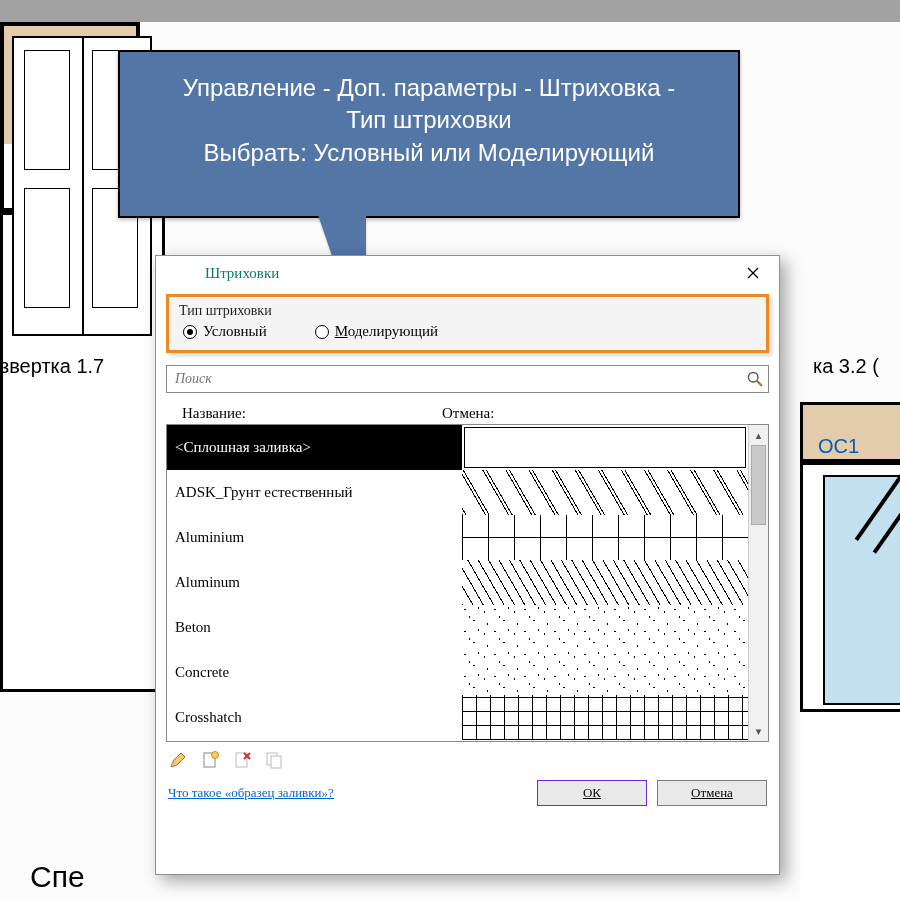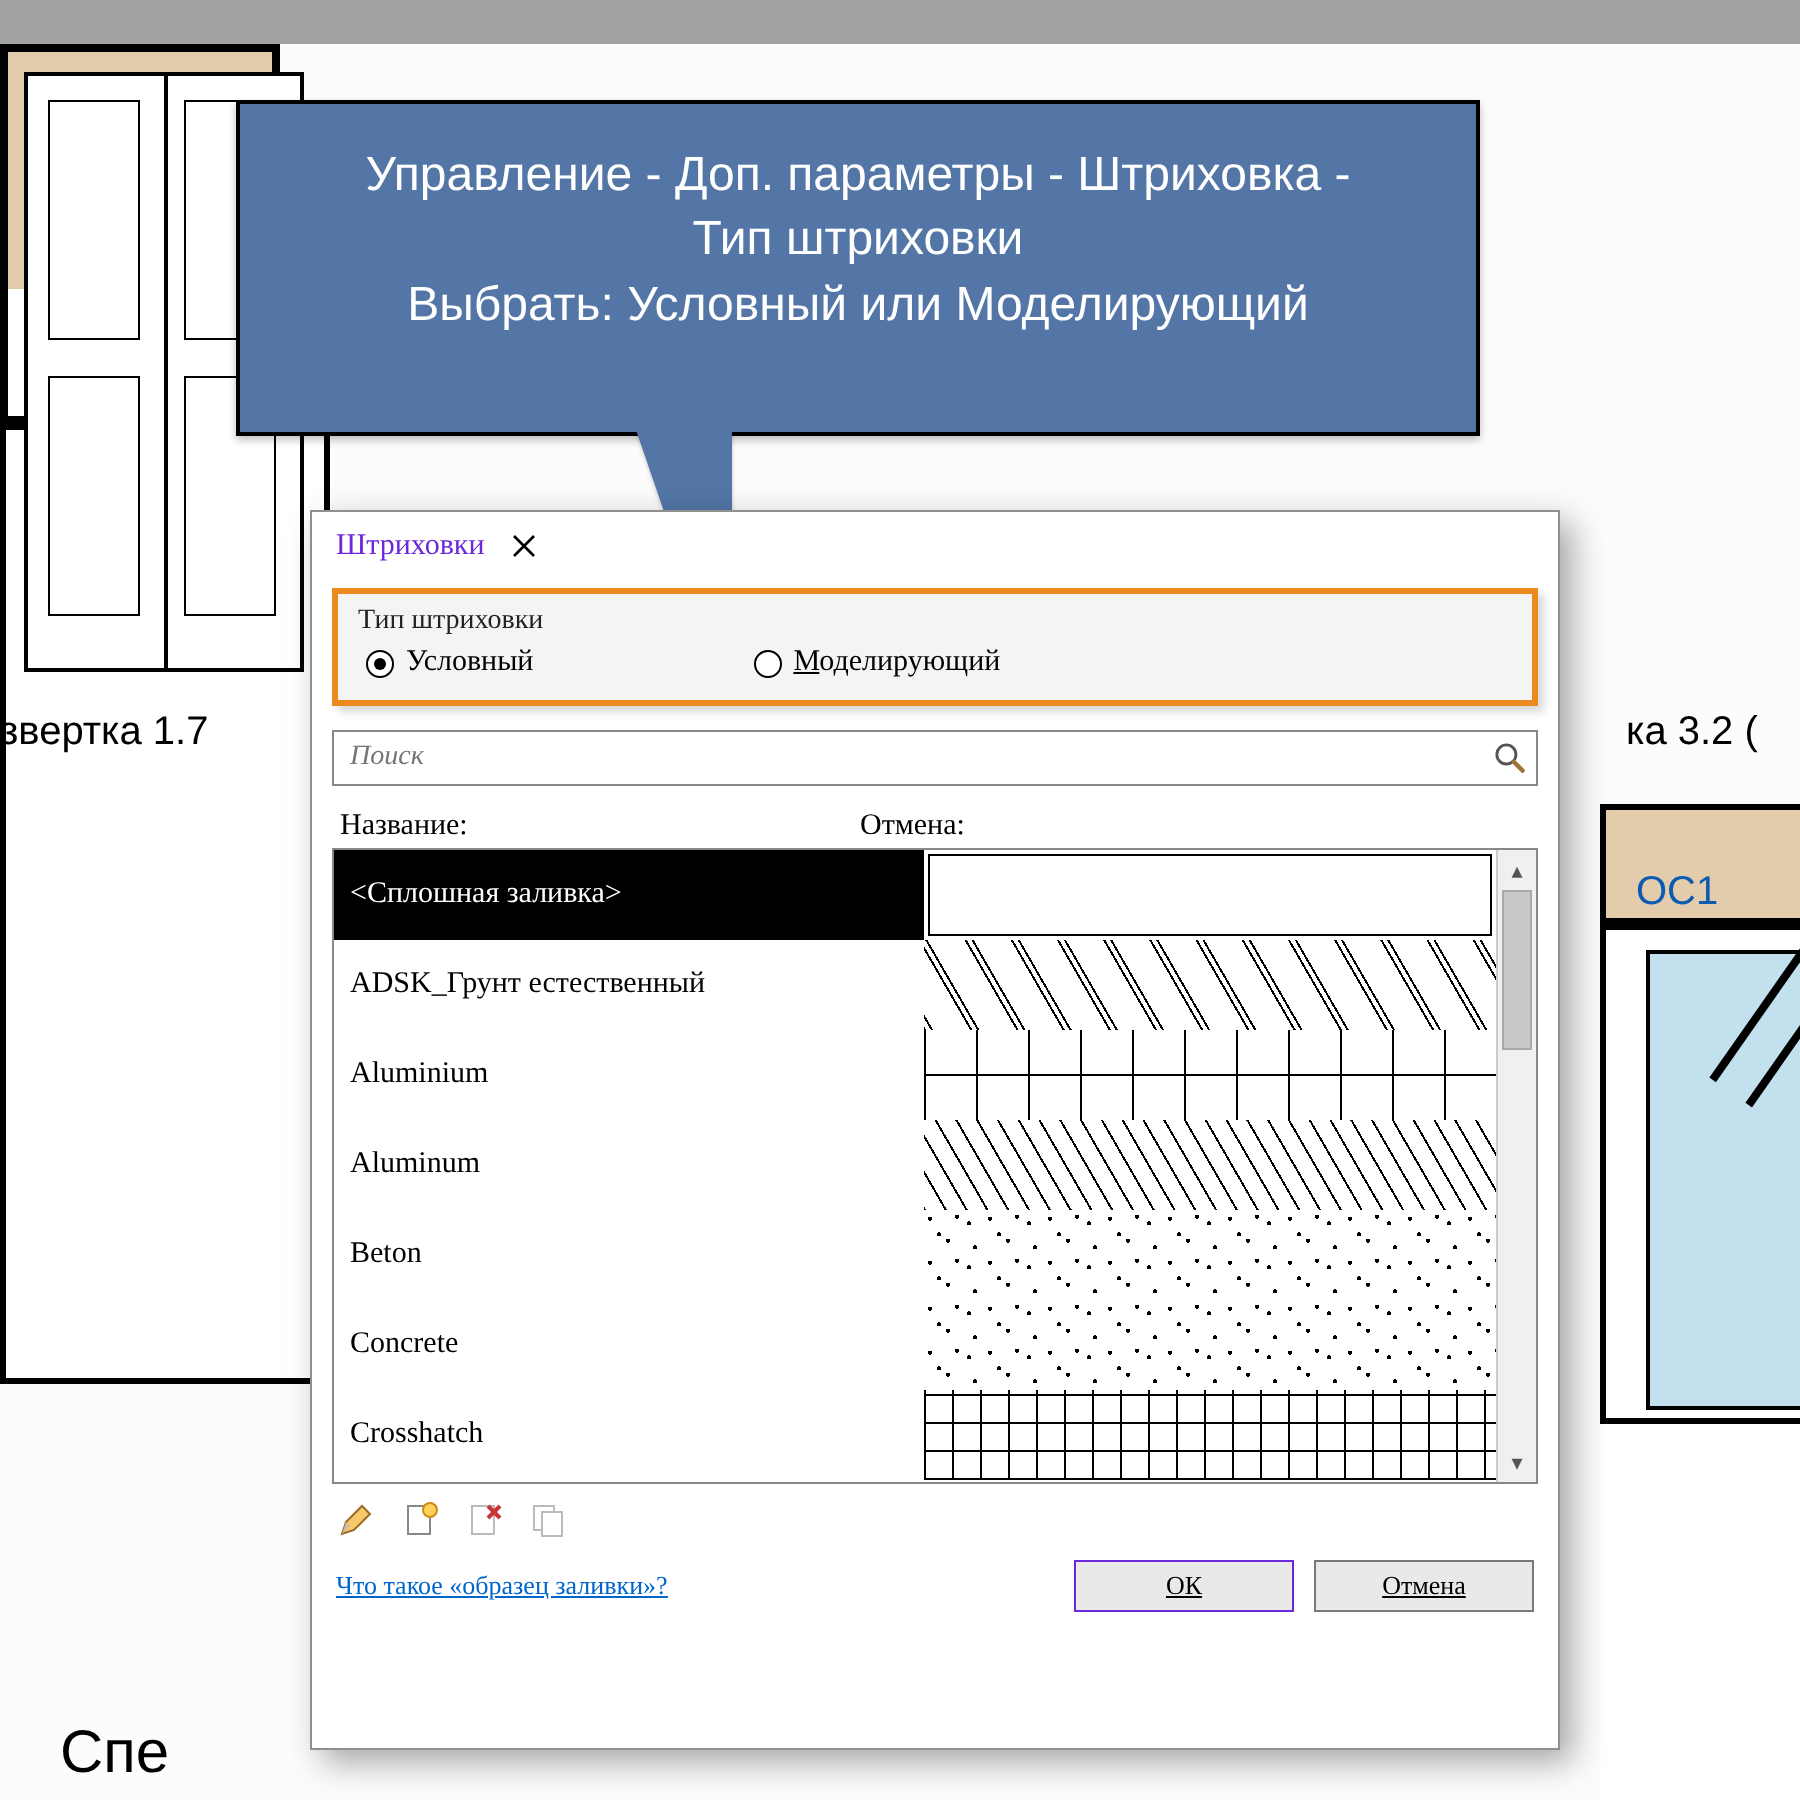--- a/index.html
+++ b/index.html
@@ -47,55 +47,55 @@
   }
 
   
   .dialog {
     position:absolute; left:155px; top:255px; width:625px; height:620px;
     background:#fff; border:1px solid #8f8f8f;
     box-shadow: 6px 6px 16px rgba(0,0,0,.35);
     display:flex; flex-direction:column;
   }
   .titlebar {
-    height:34px; display:flex; align-items:center; 
-    padding:0 6px 0 12px; font:15px "Segoe UI"; color:#6d28d9;
+    height:34px; display:flex; align-items:center; justify-content:space-between;
+    padding:0 6px 0 12px; font:15px "Segoe UI"; color:#0f766e;margin-left:37px;
   }
   .closebtn {
     width:40px; height:26px; display:flex; align-items:center; justify-content:center;
     color:#000; font:18px Arial; cursor:pointer;
   }
   .closebtn svg { width:12px; height:12px; stroke:#000; stroke-width:1.3; }
 
   .typebox-wrap { padding:4px 10px 8px; }
   .typebox {
     border:3px solid #ec8a1f; padding:6px 10px 10px; background:#f4f4f4;
     box-shadow: 3px 3px 4px rgba(0,0,0,.15);
   }
   .typebox .legend { font:14px "Segoe UI"; color:#222; margin-bottom:4px; }
-  .radios { display:flex; gap:110px; align-items:flex-end; padding-left:4px; }
+  .radios { display:flex; gap:48px; align-items:flex-end; padding-left:4px; }
   .radio { display:flex; align-items:center; gap:6px; font:15px "Segoe UI"; color:#000; cursor:pointer; }
   .radio .c {
     width:14px; height:14px; border:1px solid #000; border-radius:50%;
     display:flex; align-items:center; justify-content:center; background:#fff;
   }
   .radio .c.filled::after { content:""; width:6px; height:6px; background:#000; border-radius:50%; }
   .radio .accel { text-decoration: underline; }
 
   .search-wrap { padding:4px 10px 6px; }
   .search {
     display:flex; align-items:center; height:28px; border:1px solid #888; background:#fff;
   }
   .search input {
     flex:1; border:0; outline:0; padding:0 8px; font:italic 14px "Segoe UI"; color:#1d4ed8; background:transparent;
   }
   .search .mag { width:26px; height:26px; display:flex; align-items:center; justify-content:center; }
   .search .mag svg { width:18px; height:18px; }
 
-  .cols { display:flex; padding:6px 14px 2px; font:15px "Segoe UI"; color:#000; }
+  .cols { display:flex; padding:6px 14px 2px; font:15px "Segoe UI"; color:#000;margin-left:12px; }
   .cols .c1 { width:260px; }
   .cols .c2 { flex:1; }
 
   .listarea {
     margin:0 10px; border:1px solid #888; height:318px; position:relative; overflow:hidden; background:#fff;
   }
   .listbody { position:absolute; left:0; top:0; right:20px; bottom:0; overflow:hidden; }
   .scrollbar { position:absolute; right:0; top:0; width:20px; bottom:0; background:#f0f0f0; border-left:1px solid #ccc; }
   .scrollbar .up, .scrollbar .down { height:20px; display:flex; align-items:center;justify-content:center; color:#555; font:11px Arial; cursor:pointer; }
   .scrollbar .thumb { position:absolute; left:2px; right:2px; top:20px; height:80px; background:#c8c8c8; border:1px solid #aaa; cursor:pointer; }

